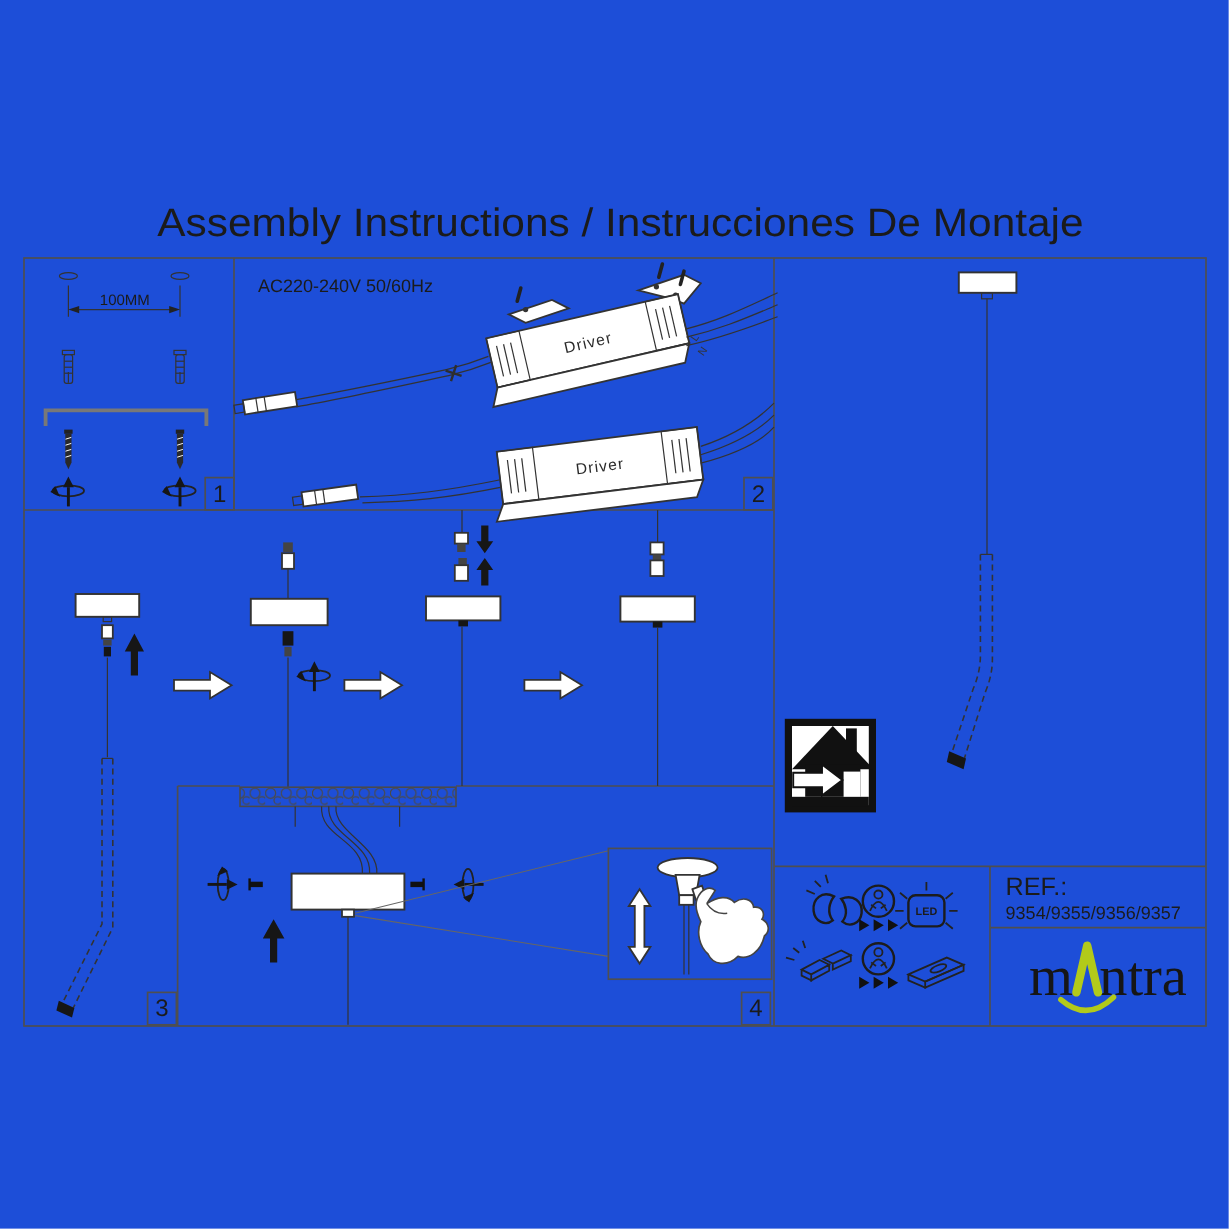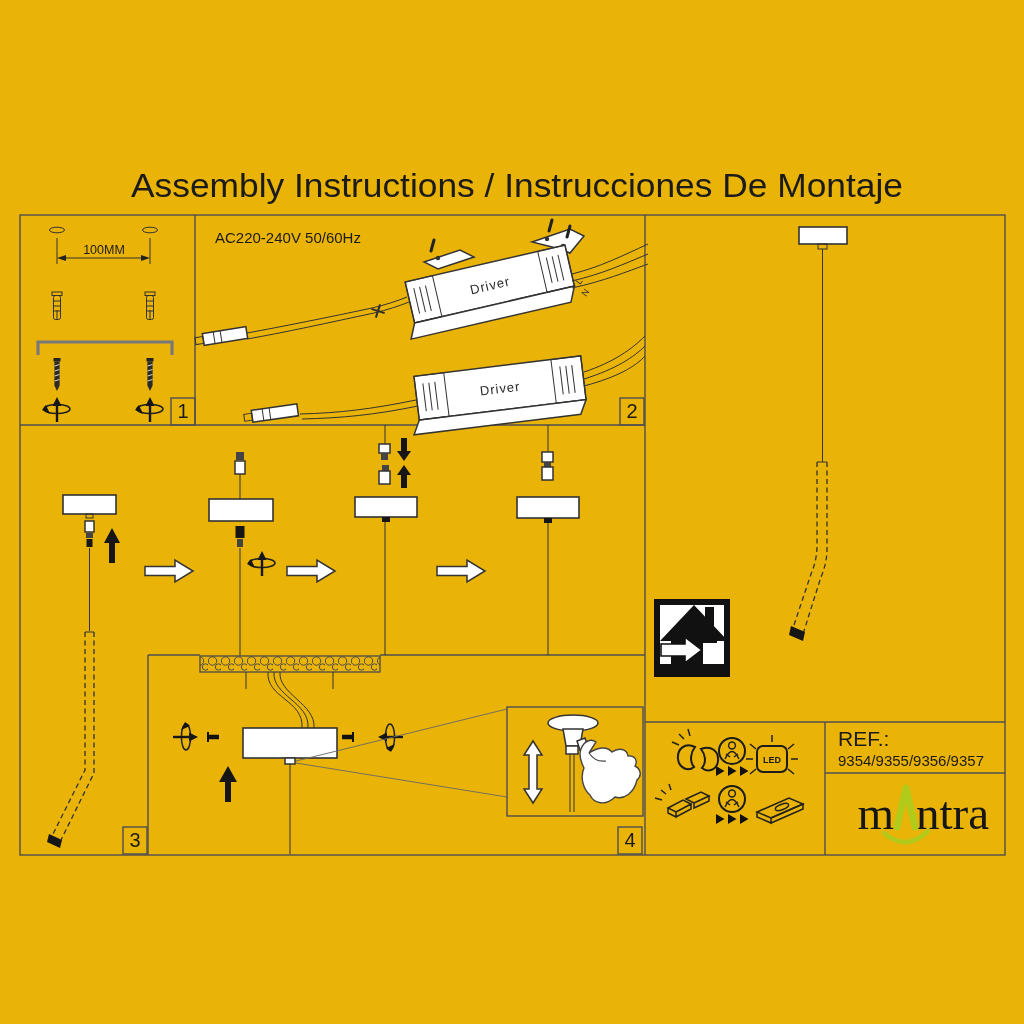--- a/index.html
+++ b/index.html
@@ -1,16 +1,16 @@
 <!DOCTYPE html>
 <html><head>
 <meta charset="utf-8">
 <style>
   html,body{margin:0;padding:0;background:#ffffff;}
-  .page{position:relative;width:1024px;height:1024px;background:#eab308;overflow:hidden;}
+  .page{position:relative;width:1024px;height:1024px;background:#1d4ed8;overflow:hidden;}
   svg{position:absolute;left:0;top:0;}
   text{font-family:"Liberation Sans",sans-serif;fill:#1b1b1b;}
   .ttl{font-size:33px;}
   .num{font-size:20px;}
   .volt{font-size:15px;}
   .drv{font-size:13px;letter-spacing:1px;fill:#2a2a2a;}
   .wl{font-size:9px;fill:#333;}
   .ref1{font-size:21px;}
   .ref2{font-size:15px;}
   .led{font-size:9px;font-weight:bold;}

